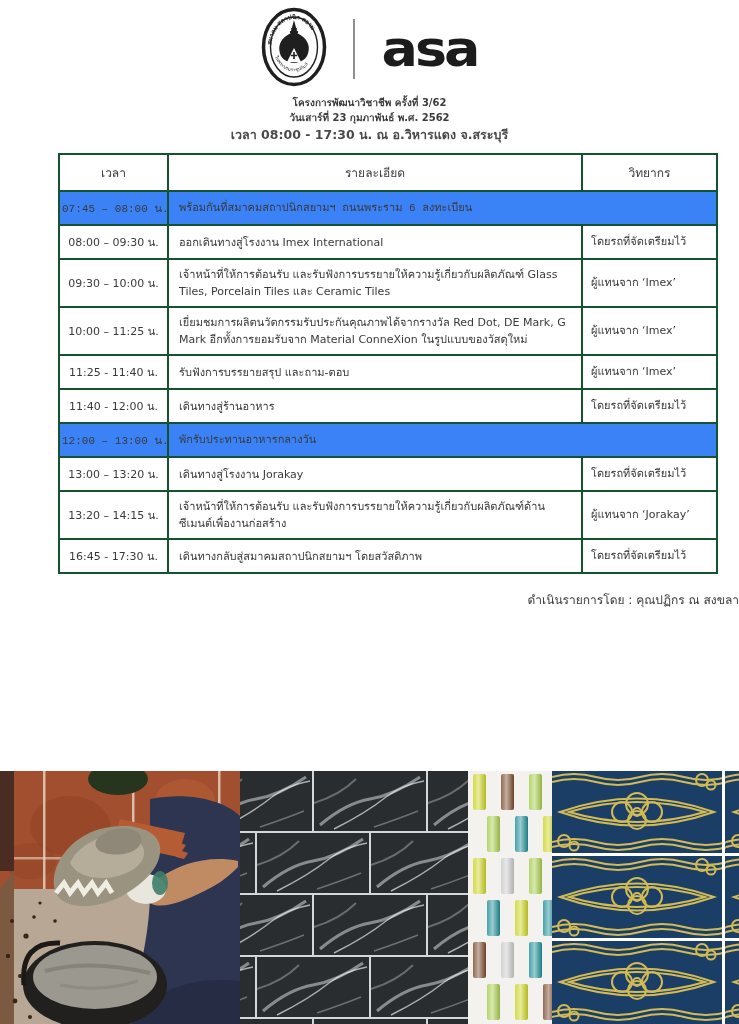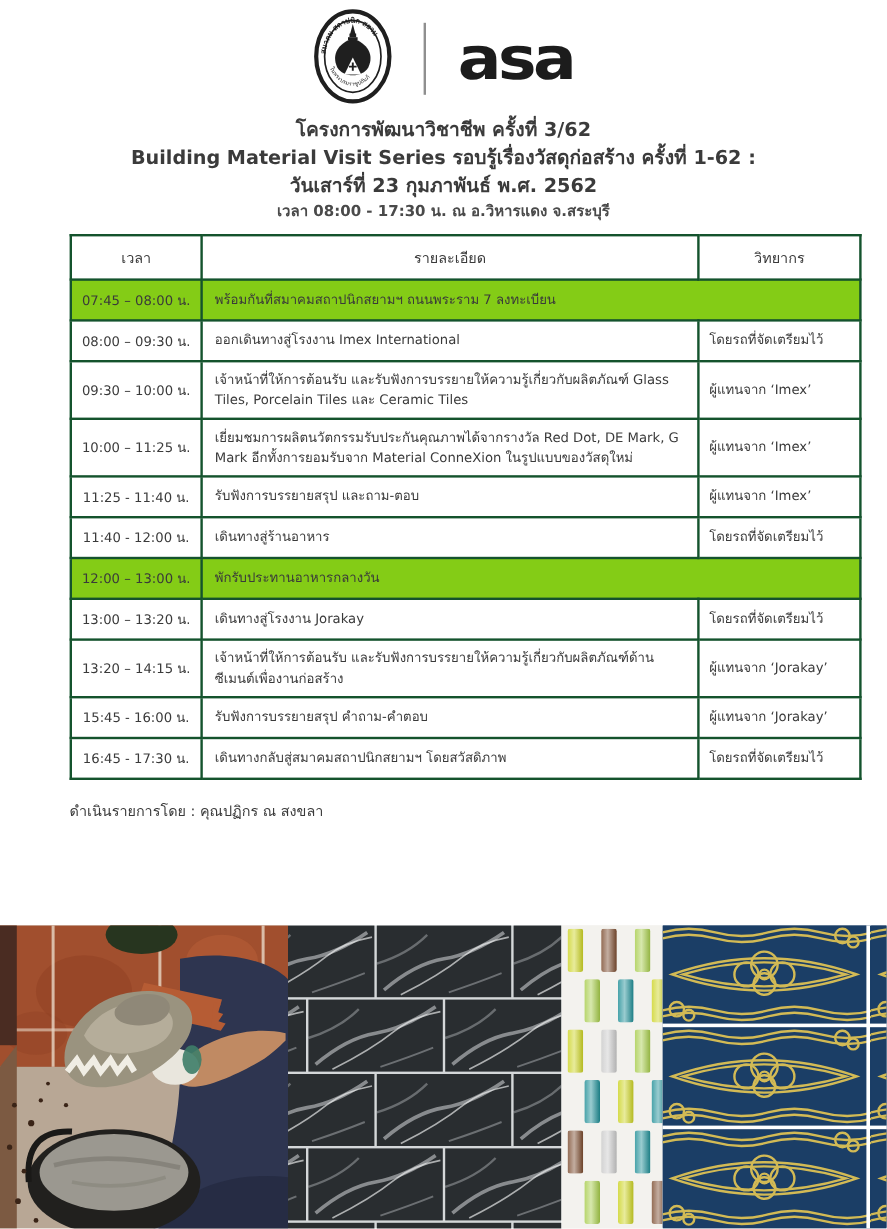--- a/index.html
+++ b/index.html
@@ -8,33 +8,33 @@
     background:#ffffff;color:#3a3a3a;
     font-family:"DejaVu Sans","Liberation Sans",sans-serif;
   }
   
   .logo-row{display:flex;align-items:center;justify-content:center;gap:26px;padding-top:6px;height:86px;}
   .logo-divider{width:2px;height:60px;background:#8f8f8f;}
   .asa-logo{font-size:54px;font-weight:bold;letter-spacing:-3px;color:#1c1c1c;line-height:1;transform:scaleY(.92);}
   
   .titles{text-align:center;margin-top:4px;}
   .titles div{line-height:1.48;}
-  .t-bold{font-size:16px;font-weight:bold;color:#3b3b3b;}
+  .t-bold{font-size:10px;font-weight:bold;color:#3b3b3b;}
   .t-light{font-size:12.5px;font-weight:bold;color:#4a4a4a;}
   
   table.schedule{border-collapse:collapse;table-layout:fixed;width:658px;margin:9px 0 0 58px;font-size:11px;}
   .schedule th,.schedule td{border:2px solid #14532d;vertical-align:middle;}
   .schedule th{font-weight:normal;font-size:12px;padding:8px 4px;text-align:center;}
   td.time-cell{text-align:center;padding:7px 2px;white-space:nowrap;}
   td.detail-cell{padding:6px 10px;line-height:1.55;text-align:left;}
   td.speaker-cell{padding:6px 8px;line-height:1.45;text-align:left;}
-  tr.hl td{background:#84cc16;}
+  tr.hl td{background:#3b82f6;font-family:Liberation Mono, monospace;}
   
   .notes{margin:16px 0 0 58px;font-size:12px;}
-  .notes div{margin-bottom:14px;}
+  .notes div{margin-bottom:14px;text-align:right;}
   
   .photo-strip{position:absolute;left:0;bottom:0;width:739px;height:253px;display:flex;}
   .photo{height:253px;position:relative;overflow:hidden;}
   .photo svg{display:block;}
   .p1{width:240px;}
   .p2{width:228px;}
   .p3{width:84px;background:#f3f2ee;}
   .p4{width:187px;}
   
   .mrow{display:flex;height:42px;align-items:center;gap:15px;padding-left:5px;}
@@ -61,42 +61,41 @@
       <path d="M33,41 L26,55 L40,55 Z" fill="#ffffff"></path>
       <path d="M33,45 v7 M29.8,48.5 h6.4" stroke="#1f1f1f" stroke-width="1.6"></path>
     </svg>
   </span>
   <span class="logo-divider"></span>
   <span class="asa-logo">asa</span>
 </div>
 
 <div class="titles">
   <div class="t-bold">โครงการพัฒนาวิชาชีพ ครั้งที่ 3/62</div>
-  <div class="t-bold">Building Material Visit Series รอบรู้เรื่องวัสดุก่อสร้าง ครั้งที่ 1-62 :</div>
   <div class="t-bold">วันเสาร์ที่ 23 กุมภาพันธ์ พ.ศ. 2562</div>
   <div class="t-light">เวลา 08:00 - 17:30 น. ณ อ.วิหารแดง จ.สระบุรี</div>
 </div>
 
 <table class="schedule">
   <colgroup>
       <col style="width:109px">
       <col style="width:414px">
       <col style="width:135px">
     </colgroup>
   <thead>
     <tr>
       <th>เวลา</th>
       <th>รายละเอียด</th>
       <th>วิทยากร</th>
     </tr>
   </thead>
   <tbody>
       <tr class="hl">
         <td class="time-cell">07:45 – 08:00 น.</td>
-        <td class="detail-cell" colspan="2">พร้อมกันที่สมาคมสถาปนิกสยามฯ ถนนพระราม 7 ลงทะเบียน</td>
+        <td class="detail-cell" colspan="2">พร้อมกันที่สมาคมสถาปนิกสยามฯ ถนนพระราม 6 ลงทะเบียน</td>
       </tr>
       <tr>
         <td class="time-cell">08:00 – 09:30 น.</td>
         <td class="detail-cell">ออกเดินทางสู่โรงงาน Imex International</td>
         <td class="speaker-cell">โดยรถที่จัดเตรียมไว้</td>
       </tr>
       <tr>
         <td class="time-cell">09:30 – 10:00 น.</td>
         <td class="detail-cell">เจ้าหน้าที่ให้การต้อนรับ และรับฟังการบรรยายให้ความรู้เกี่ยวกับผลิตภัณฑ์ Glass Tiles, Porcelain Tiles และ Ceramic Tiles</td>
         <td class="speaker-cell">ผู้แทนจาก ‘Imex’</td>
@@ -121,25 +120,20 @@
         <td class="detail-cell" colspan="2">พักรับประทานอาหารกลางวัน</td>
       </tr>
       <tr>
         <td class="time-cell">13:00 – 13:20 น.</td>
         <td class="detail-cell">เดินทางสู่โรงงาน Jorakay</td>
         <td class="speaker-cell">โดยรถที่จัดเตรียมไว้</td>
       </tr>
       <tr>
         <td class="time-cell">13:20 – 14:15 น.</td>
         <td class="detail-cell">เจ้าหน้าที่ให้การต้อนรับ และรับฟังการบรรยายให้ความรู้เกี่ยวกับผลิตภัณฑ์ด้านซีเมนต์เพื่องานก่อสร้าง</td>
-        <td class="speaker-cell">ผู้แทนจาก ‘Jorakay’</td>
-      </tr>
-      <tr>
-        <td class="time-cell">15:45 - 16:00 น.</td>
-        <td class="detail-cell">รับฟังการบรรยายสรุป คำถาม-คำตอบ</td>
         <td class="speaker-cell">ผู้แทนจาก ‘Jorakay’</td>
       </tr>
       <tr>
         <td class="time-cell">16:45 - 17:30 น.</td>
         <td class="detail-cell">เดินทางกลับสู่สมาคมสถาปนิกสยามฯ โดยสวัสดิภาพ</td>
         <td class="speaker-cell">โดยรถที่จัดเตรียมไว้</td>
       </tr>
     </tbody>
 </table>
 

